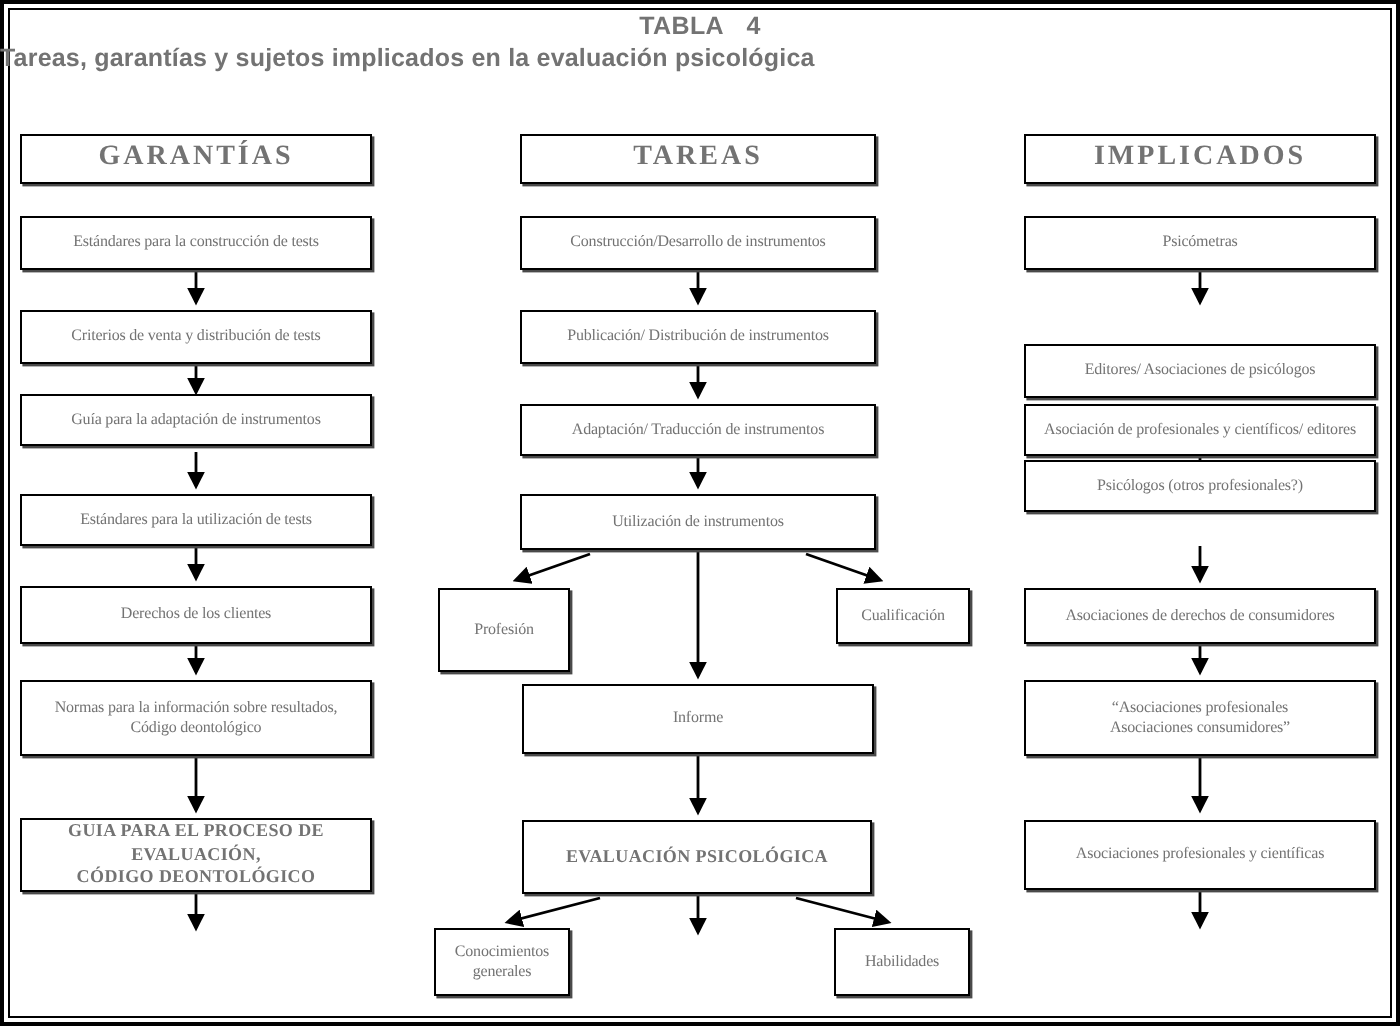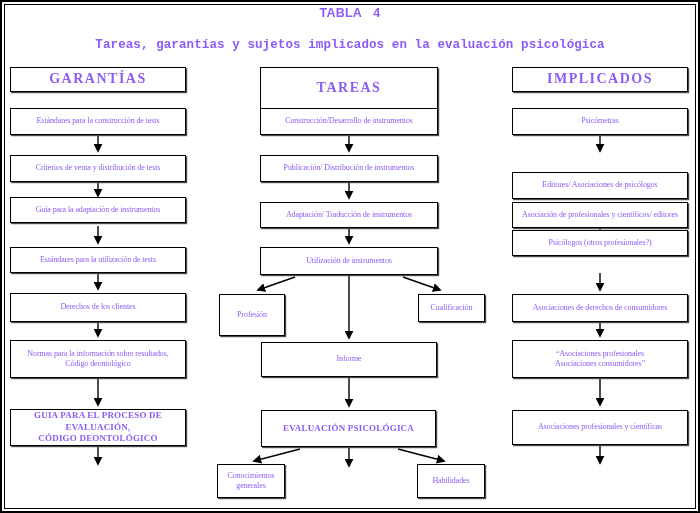--- a/index.html
+++ b/index.html
@@ -1,31 +1,30 @@
 <!DOCTYPE html>
 <html><head>
 <meta charset="utf-8">
 <style>
   html,body{margin:0;padding:0;background:#fff;}
   .canvas{
     position:relative;width:700px;height:513px;background:#ffffff;
-    font-family:"Liberation Serif",serif;color:#8b5cf6;overflow:hidden;
+    font-family:"Liberation Serif",serif;color:#737373;overflow:hidden;
   }
   .frame-outer{position:absolute;inset:0;border:2px solid #000;pointer-events:none;}
   .frame-inner{position:absolute;inset:4px;border:1px solid #000;pointer-events:none;}
   .title{
     position:absolute;top:6px;left:0;width:100%;text-align:center;
     font-family:"Liberation Sans",sans-serif;font-weight:bold;font-size:12.5px;
     word-spacing:8px;letter-spacing:0.2px;
   }
   .subtitle{
-    position:absolute;top:22px;left:0;width:100%;text-align:center;
-    font-family:Liberation Mono, monospace;font-weight:bold;font-size:12.5px;
+    position:absolute;top:22px;left:0;width:100%;
+    font-family:Liberation Sans, sans-serif;font-weight:bold;font-size:12.5px;
     letter-spacing:0.1px;
-    margin-top:16px;
   }
   .box{
     position:absolute;border:1px solid #000;background:#fff;
     box-shadow:1.2px 1.2px 0 #4a4a4a;
     display:flex;align-items:center;justify-content:center;
     text-align:center;font-size:8px;line-height:1.3;
     padding:1px 3px;white-space:pre-line;box-sizing:border-box;
     letter-spacing:-0.1px;
   }
   .hdr{
@@ -91,21 +90,21 @@
   <div class="box col-l" style="top:155px;height:27px">Criterios de venta y distribución de tests</div>
   <div class="box col-l" style="top:197px;height:26px">Guía para la adaptación de instrumentos</div>
   <div class="box col-l" style="top:247px;height:26px">Estándares para la utilización de tests</div>
   <div class="box col-l" style="top:293px;height:29px">Derechos de los clientes</div>
   <div class="box col-l" style="top:340px;height:38px">Normas para la información sobre resultados,
 Código deontológico</div>
   <div class="box bold col-l" style="top:409px;height:37px">GUIA PARA EL PROCESO DE
 EVALUACIÓN,
 CÓDIGO DEONTOLÓGICO</div>
 
-  <div class="box hdr col-m" style="top:67px;height:42px">TAREAS</div>
+  <div class="box hdr col-m" style="top:67px;height:25px">TAREAS</div>
   <div class="box col-m" style="top:108px;height:27px">Construcción/Desarrollo de instrumentos</div>
   <div class="box col-m" style="top:155px;height:27px">Publicación/ Distribución de instrumentos</div>
   <div class="box col-m" style="top:202px;height:26px">Adaptación/ Traducción de instrumentos</div>
   <div class="box col-m" style="top:247px;height:28px">Utilización de instrumentos</div>
   <div class="box" style="left:219px;top:294px;width:66px;height:42px">Profesión</div>
   <div class="box" style="left:418px;top:294px;width:67px;height:28px">Cualificación</div>
   <div class="box" style="left:261px;top:342px;width:176px;height:35px">Informe</div>
   <div class="box bold" style="left:261px;top:410px;width:175px;height:37px">EVALUACIÓN PSICOLÓGICA</div>
   <div class="box" style="left:217px;top:464px;width:68px;height:34px">Conocimientos
 generales</div>

